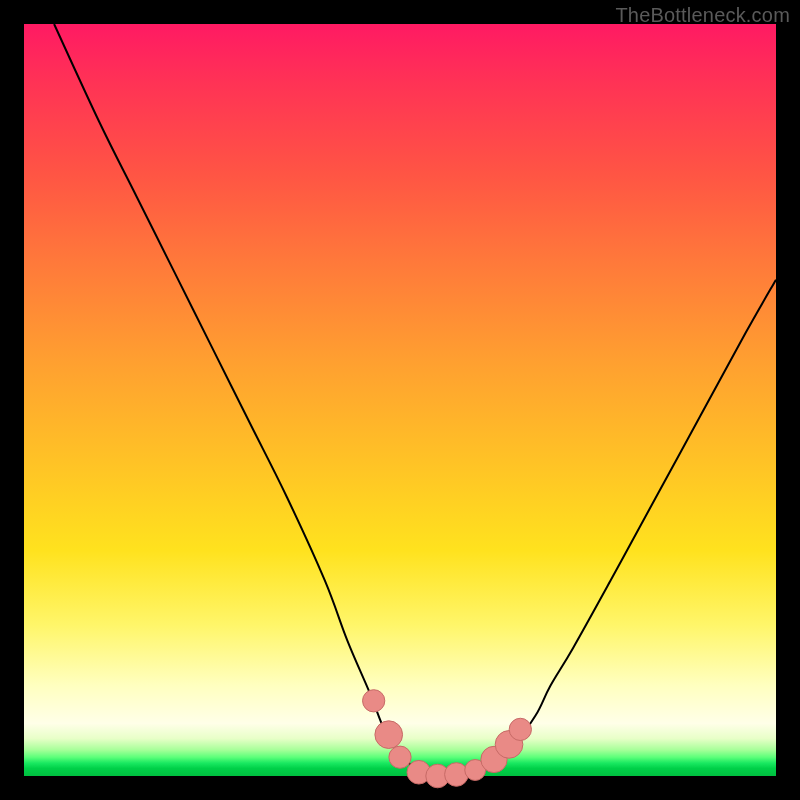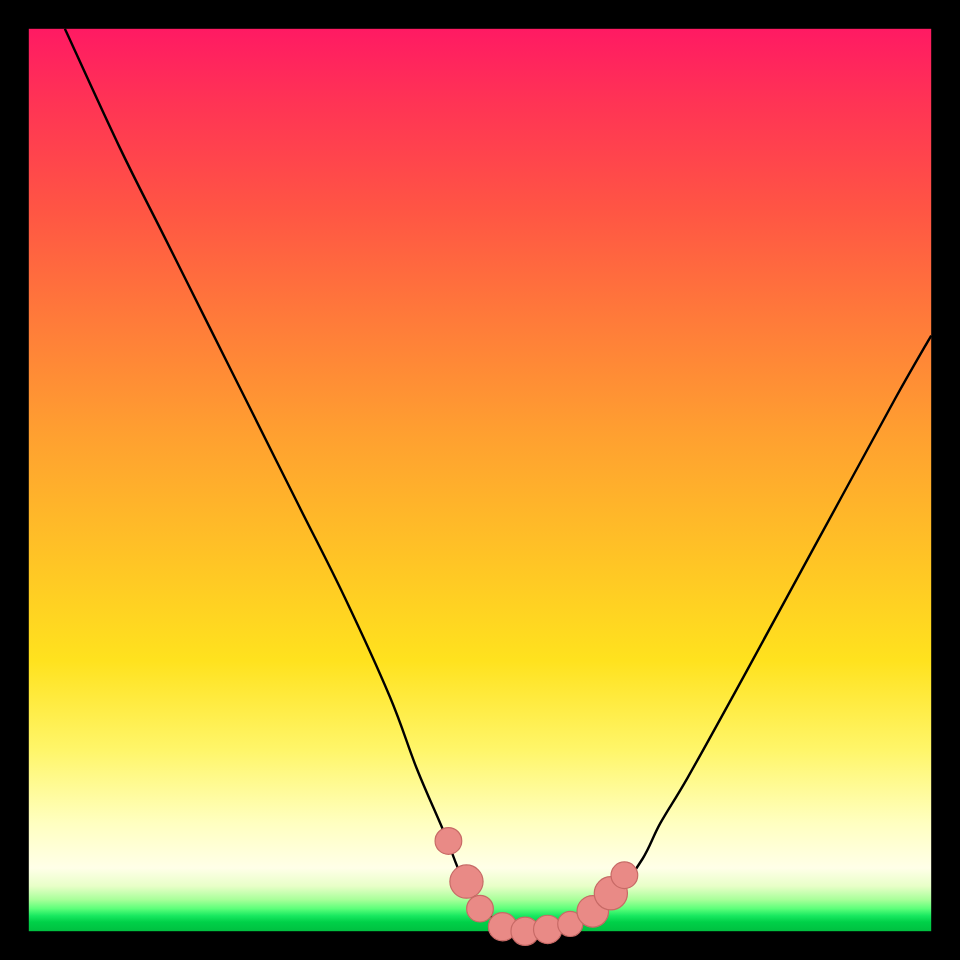--- a/index.html
+++ b/index.html
@@ -81,13 +81,14 @@
         <circle cx="394.8" cy="748.24" r="11.7984" fill="#e98a86" stroke="#c76a66" stroke-width="1"></circle>
         <circle cx="413.6" cy="752" r="11.7984" fill="#e98a86" stroke="#c76a66" stroke-width="1"></circle>
         <circle cx="432.4" cy="750.496" r="11.7984" fill="#e98a86" stroke="#c76a66" stroke-width="1"></circle>
         <circle cx="451.2" cy="745.984" r="10.4448" fill="#e98a86" stroke="#c76a66" stroke-width="1"></circle>
         <circle cx="470" cy="735.456" r="13.152" fill="#e98a86" stroke="#c76a66" stroke-width="1"></circle>
         <circle cx="485.04" cy="720.4159999999999" r="13.828800000000001" fill="#e98a86" stroke="#c76a66" stroke-width="1"></circle>
         <circle cx="496.32000000000005" cy="705.376" r="11.1216" fill="#e98a86" stroke="#c76a66" stroke-width="1"></circle>
       </g>
   </svg>
 
+  <div class="watermark">TheBottleneck.com</div>
 </div>
 
 </body></html>

